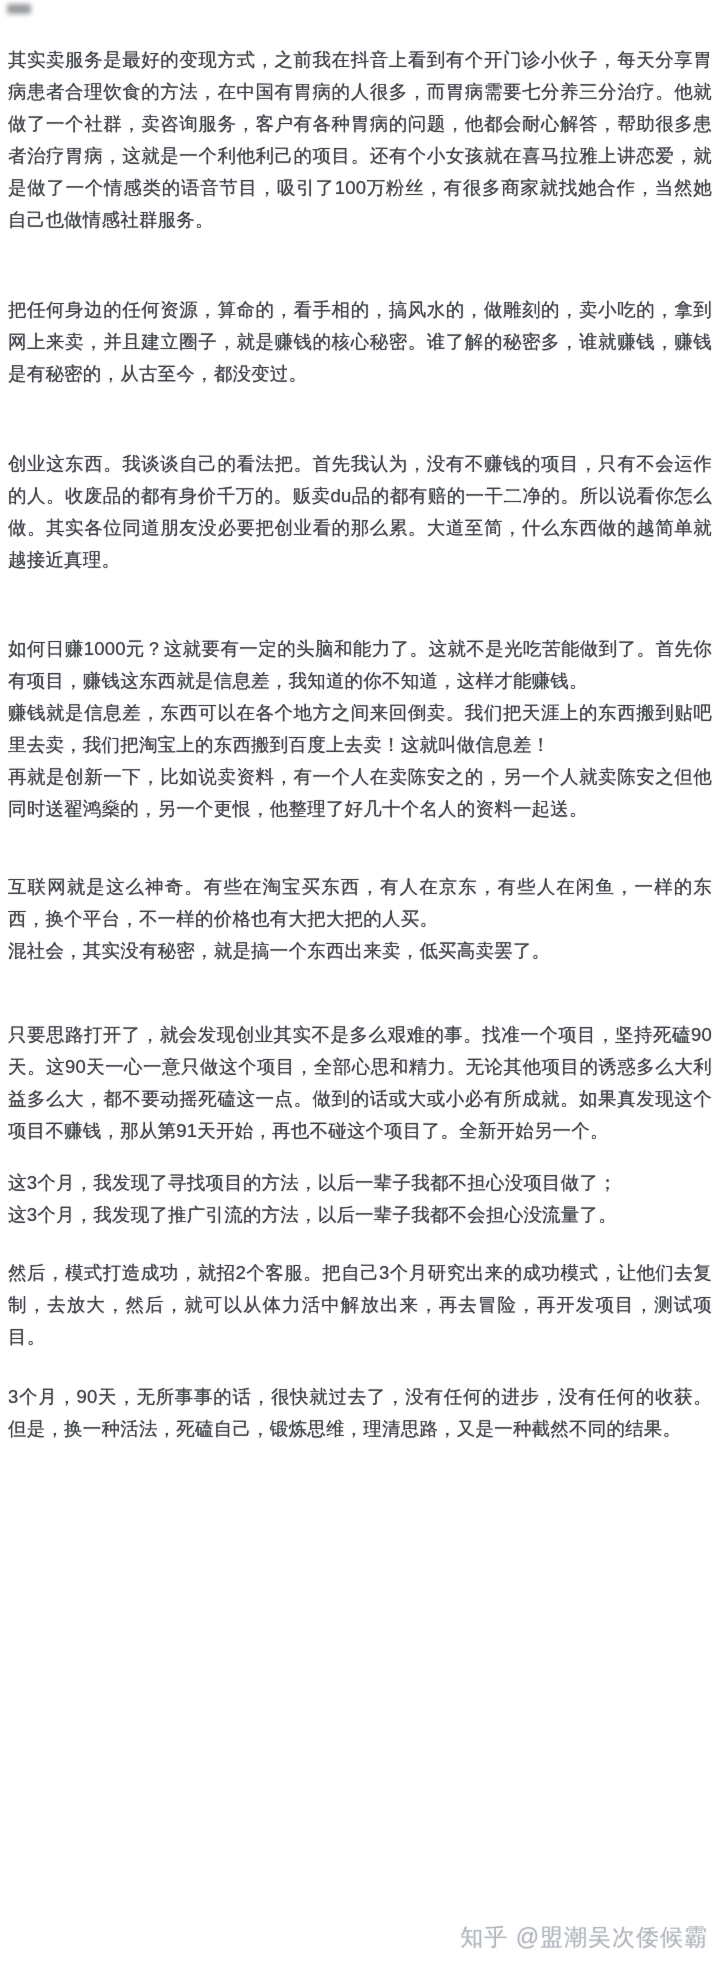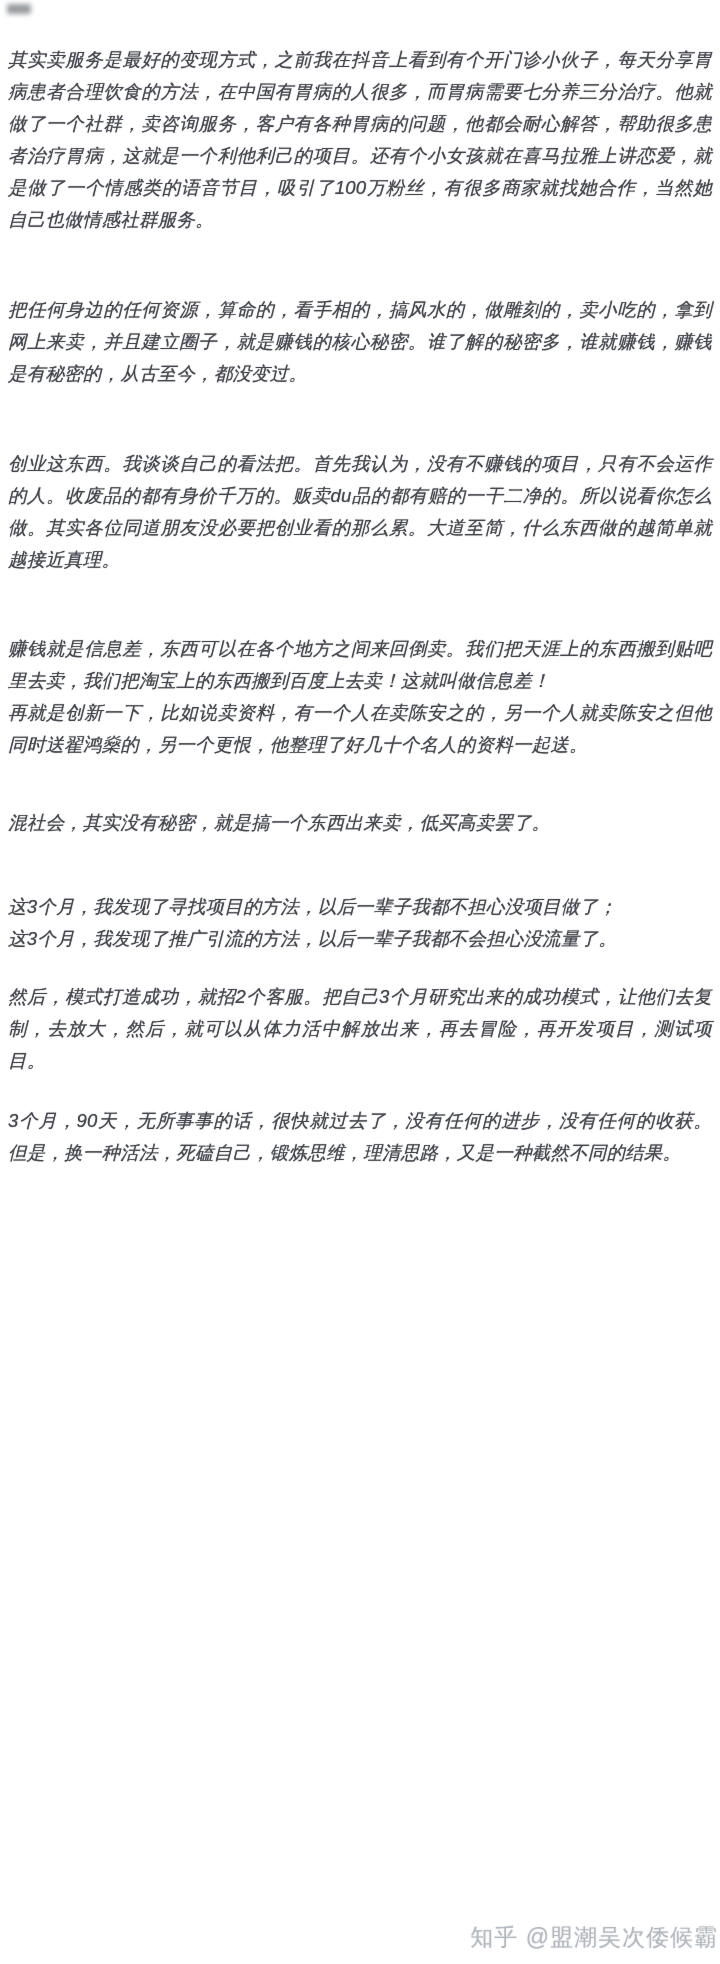--- a/index.html
+++ b/index.html
@@ -24,35 +24,34 @@
     line-height: 32px;
     text-align: justify;
     word-break: break-all;
     letter-spacing: 0.2px;
     
     text-shadow: 0 0 1.1px rgba(70, 74, 82, 0.85);
   }
   .article p {
     margin: 0;
     padding: 0;
-    font-style: italic;
   }
   
   .gap58 { margin-bottom: 58px !important; }
   .gap68 { margin-bottom: 68px !important; }
   .gap59 { margin-bottom: 59px !important; }
   .gap57 { margin-bottom: 57px !important; }
   .gap46 { margin-bottom: 46px !important; }
   .gap52 { margin-bottom: 52px !important; }
   .gap20 { margin-bottom: 20px !important; }
   .gap26 { margin-bottom: 26px !important; }
   .gap28 { margin-bottom: 28px !important; }
   .watermark {
     position: absolute;
-    right: 2px;
+    right: 12px;
     top: 1922px;
     font-size: 23px;
     line-height: 30px;
     color: rgba(168, 173, 181, 0.75);
     letter-spacing: 1px;
     white-space: nowrap;
     text-shadow: 0 0 1.5px rgba(168, 173, 181, 0.6);
   }
   .crop-artifact {
     position: absolute;
@@ -67,22 +66,25 @@
 </style>
 </head>
 <body>
 
 <div class="crop-artifact"></div>
 
 <div class="article">
   <p class="gap58">其实卖服务是最好的变现方式，之前我在抖音上看到有个开门诊小伙子，每天分享胃病患者合理饮食的方法，在中国有胃病的人很多，而胃病需要七分养三分治疗。他就做了一个社群，卖咨询服务，客户有各种胃病的问题，他都会耐心解答，帮助很多患者治疗胃病，这就是一个利他利己的项目。还有个小女孩就在喜马拉雅上讲恋爱，就是做了一个情感类的语音节目，吸引了100万粉丝，有很多商家就找她合作，当然她自己也做情感社群服务。</p>
   <p class="gap58">把任何身边的任何资源，算命的，看手相的，搞风水的，做雕刻的，卖小吃的，拿到网上来卖，并且建立圈子，就是赚钱的核心秘密。谁了解的秘密多，谁就赚钱，赚钱是有秘密的，从古至今，都没变过。</p>
   <p class="gap57">创业这东西。我谈谈自己的看法把。首先我认为，没有不赚钱的项目，只有不会运作的人。收废品的都有身价千万的。贩卖du品的都有赔的一干二净的。所以说看你怎么做。其实各位同道朋友没必要把创业看的那么累。大道至简，什么东西做的越简单就越接近真理。</p>
+  <p>如何日赚1000元？这就要有一定的头脑和能力了。这就不是光吃苦能做到了。首先你有项目，赚钱这东西就是信息差，我知道的你不知道，这样才能赚钱。</p>
   <p>赚钱就是信息差，东西可以在各个地方之间来回倒卖。我们把天涯上的东西搬到贴吧里去卖，我们把淘宝上的东西搬到百度上去卖！这就叫做信息差！</p>
   <p class="gap46">再就是创新一下，比如说卖资料，有一个人在卖陈安之的，另一个人就卖陈安之但他同时送翟鸿燊的，另一个更恨，他整理了好几十个名人的资料一起送。</p>
+  <p>互联网就是这么神奇。有些在淘宝买东西，有人在京东，有些人在闲鱼，一样的东西，换个平台，不一样的价格也有大把大把的人买。</p>
   <p class="gap52">混社会，其实没有秘密，就是搞一个东西出来卖，低买高卖罢了。</p>
+  <p class="gap20">只要思路打开了，就会发现创业其实不是多么艰难的事。找准一个项目，坚持死磕90天。这90天一心一意只做这个项目，全部心思和精力。无论其他项目的诱惑多么大利益多么大，都不要动摇死磕这一点。做到的话或大或小必有所成就。如果真发现这个项目不赚钱，那从第91天开始，再也不碰这个项目了。全新开始另一个。</p>
   <p>这3个月，我发现了寻找项目的方法，以后一辈子我都不担心没项目做了；</p>
   <p class="gap26">这3个月，我发现了推广引流的方法，以后一辈子我都不会担心没流量了。</p>
   <p class="gap28">然后，模式打造成功，就招2个客服。把自己3个月研究出来的成功模式，让他们去复制，去放大，然后，就可以从体力活中解放出来，再去冒险，再开发项目，测试项目。</p>
   <p>3个月，90天，无所事事的话，很快就过去了，没有任何的进步，没有任何的收获。但是，换一种活法，死磕自己，锻炼思维，理清思路，又是一种截然不同的结果。</p>
 </div>
 
 <div class="watermark">知乎 @盟潮吴次倭候霸</div>
 
 </body></html>

